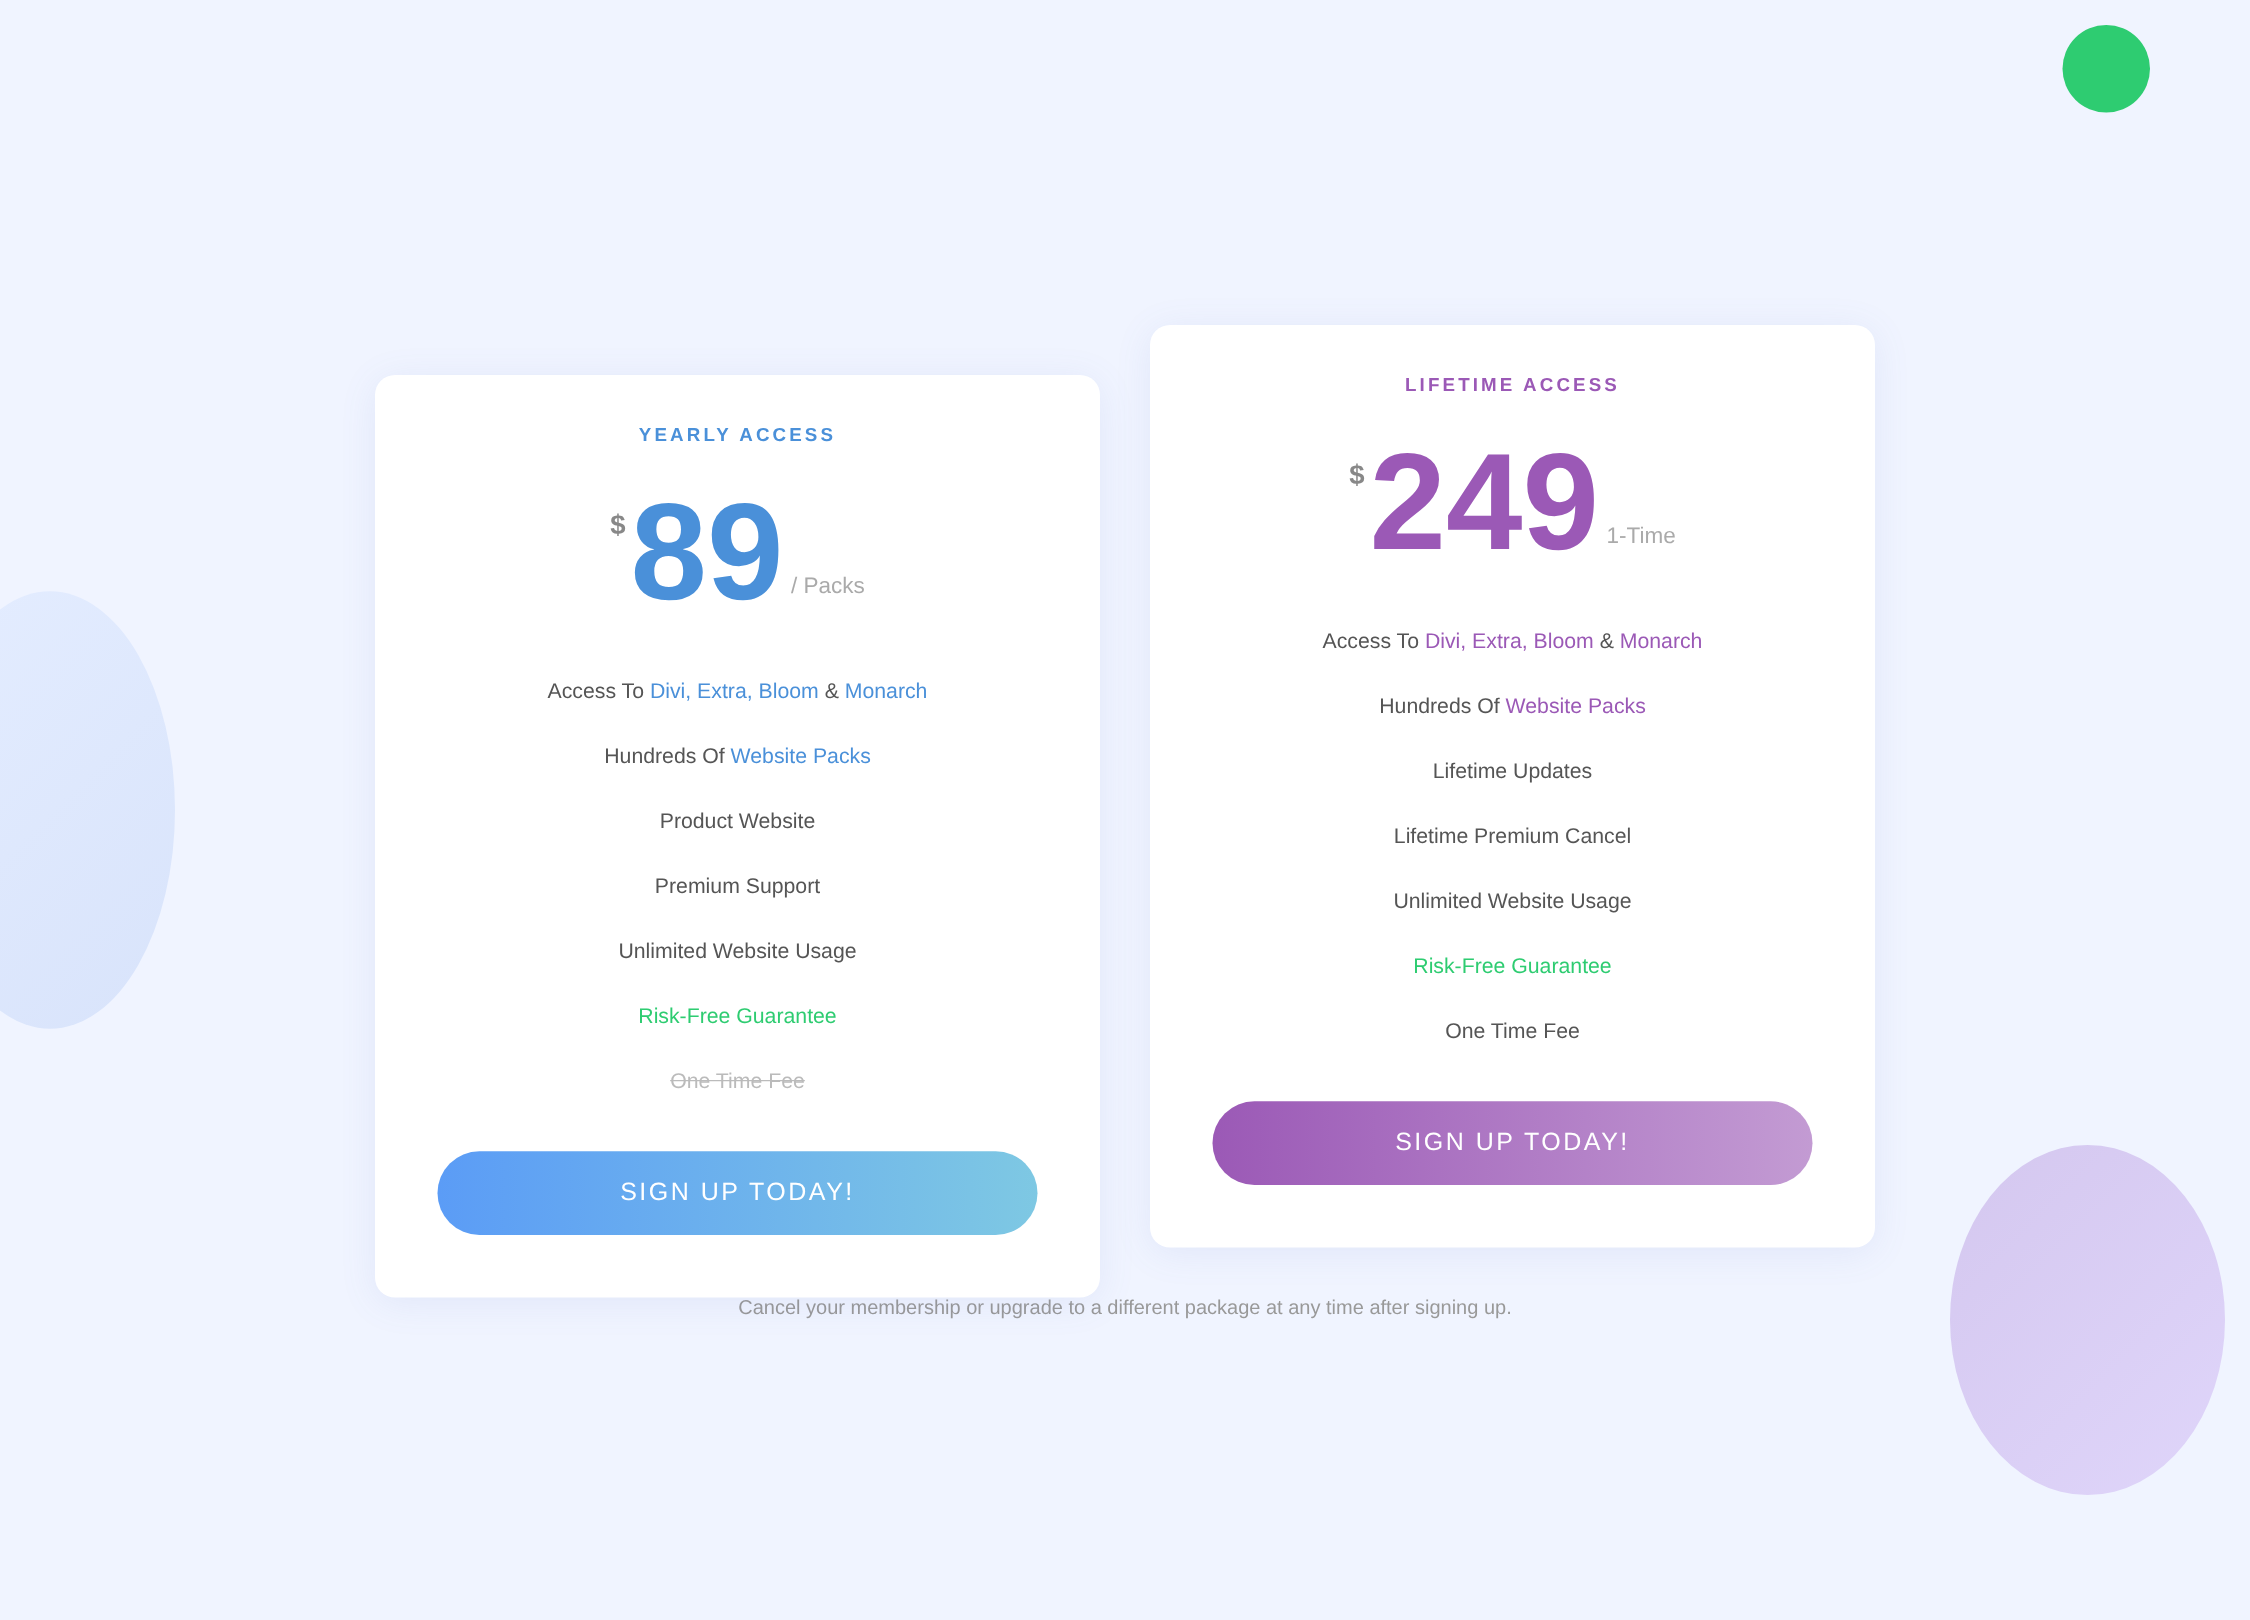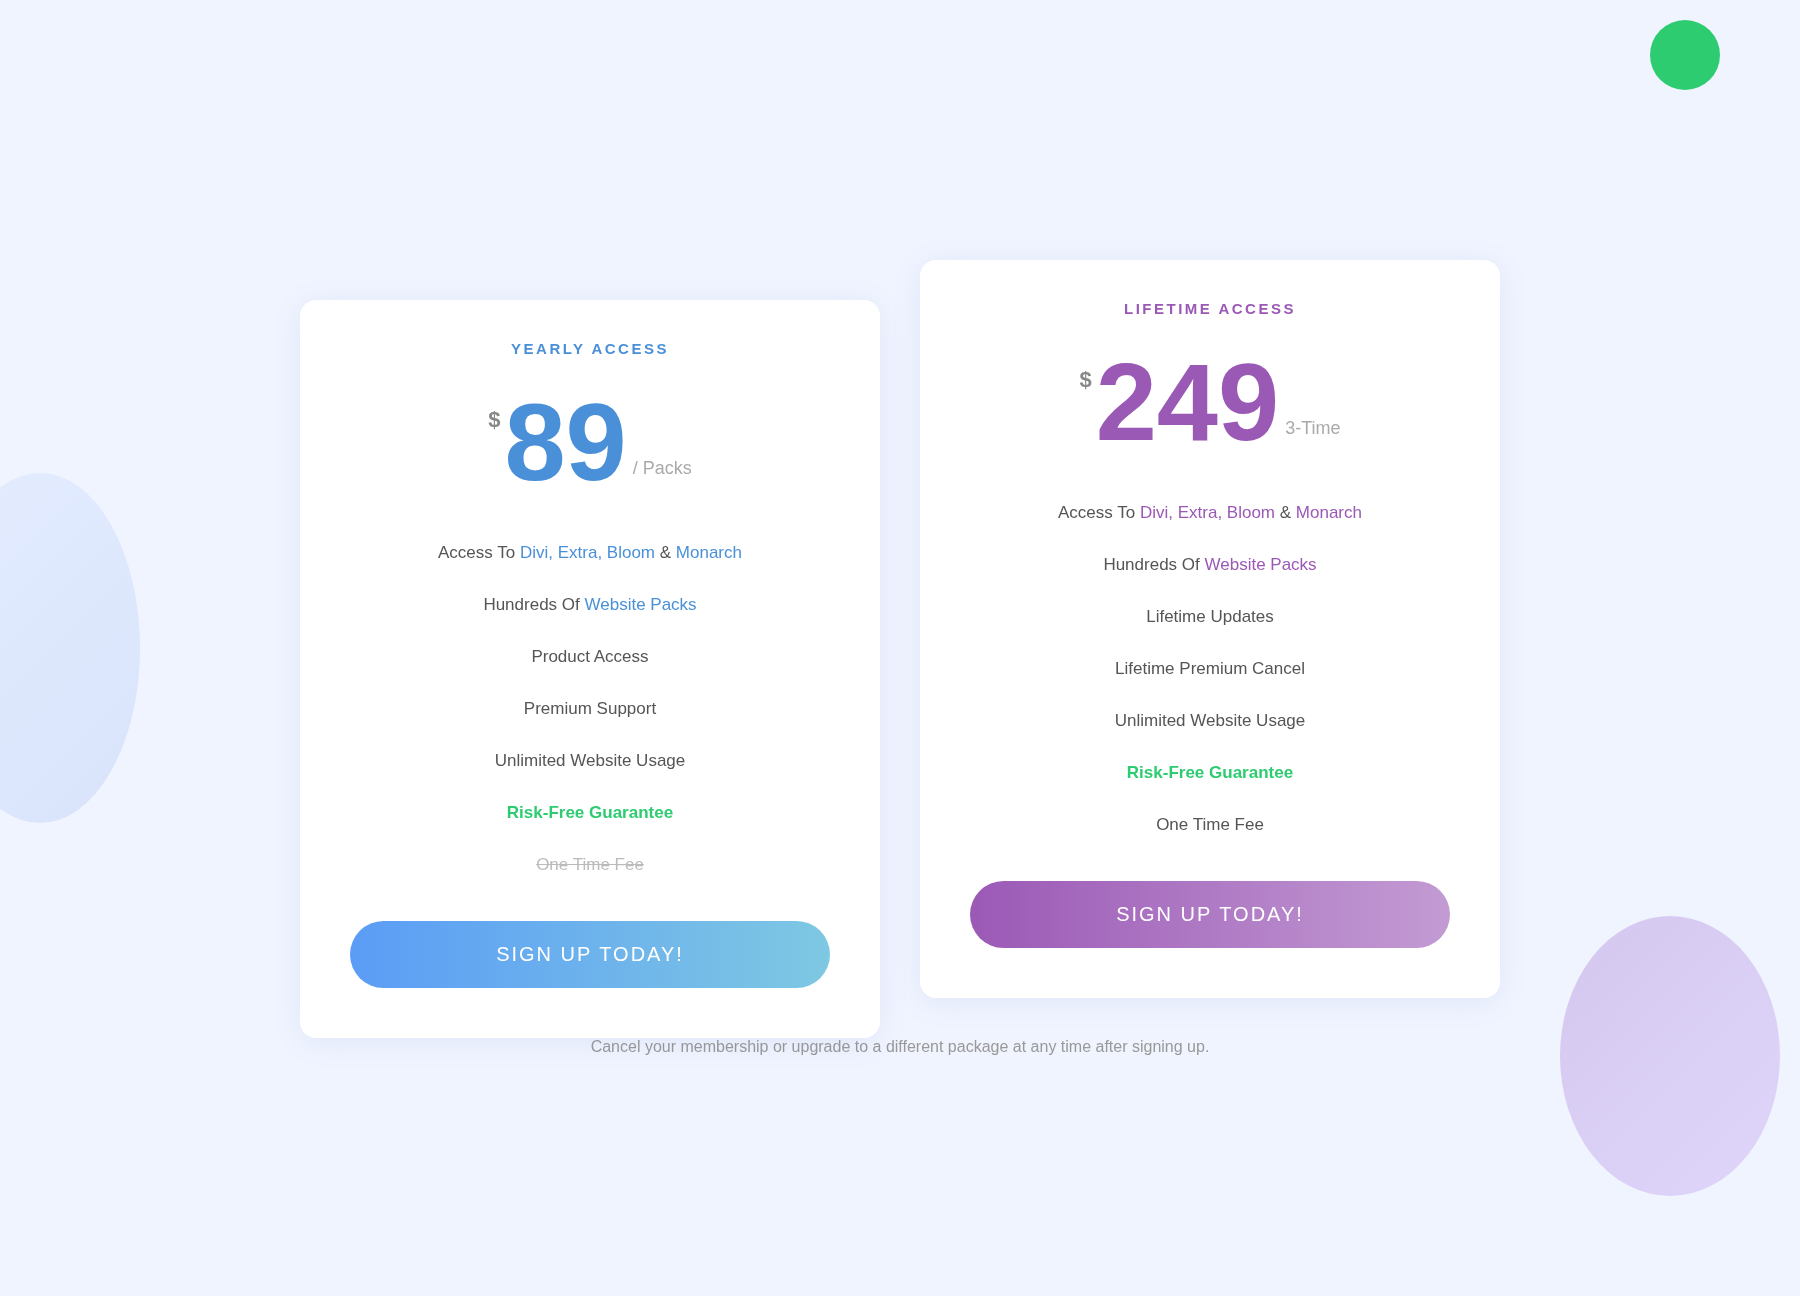--- a/index.html
+++ b/index.html
@@ -171,21 +171,21 @@
       font-weight: 500;
     }
 
     .feature-item .highlight-purple {
       color: #9b59b6;
       font-weight: 500;
     }
 
     .feature-item .highlight-green {
       color: #2ecc71;
-      font-weight: 700;
+      font-weight: 400;
     }
 
     .feature-item .strikethrough {
       text-decoration: line-through;
       color: #bbb;
     }
 
     
     .cta-button {
       display: block;
@@ -237,21 +237,21 @@
       </div>
 
       <ul class="features-list">
         <li class="feature-item">
           <span>Access To </span><span class="highlight-blue">Divi, Extra, Bloom</span><span> &amp; </span><span class="highlight-blue">Monarch</span>
         </li>
         <li class="feature-item">
           <span>Hundreds Of </span><span class="highlight-blue">Website Packs</span>
         </li>
         <li class="feature-item">
-          <span>Product Access</span>
+          <span>Product Website</span>
         </li>
         <li class="feature-item">
           <span>Premium Support</span>
         </li>
         <li class="feature-item">
           <span>Unlimited Website Usage</span>
         </li>
         <li class="feature-item">
           <span class="highlight-green">Risk-Free Guarantee</span>
         </li>
@@ -262,21 +262,21 @@
 
       <button class="cta-button yearly-btn">SIGN UP TODAY!</button>
     </div>
 
     <div class="pricing-card lifetime">
       <div class="plan-label lifetime-label">LIFETIME ACCESS</div>
 
       <div class="price-block">
         <span class="price-currency">$</span>
         <span class="price-amount lifetime-amount">249</span>
-        <span class="price-period">3-Time</span>
+        <span class="price-period">1-Time</span>
       </div>
 
       <ul class="features-list">
         <li class="feature-item">
           <span>Access To </span><span class="highlight-purple">Divi, Extra, Bloom</span><span> &amp; </span><span class="highlight-purple">Monarch</span>
         </li>
         <li class="feature-item">
           <span>Hundreds Of </span><span class="highlight-purple">Website Packs</span>
         </li>
         <li class="feature-item">

